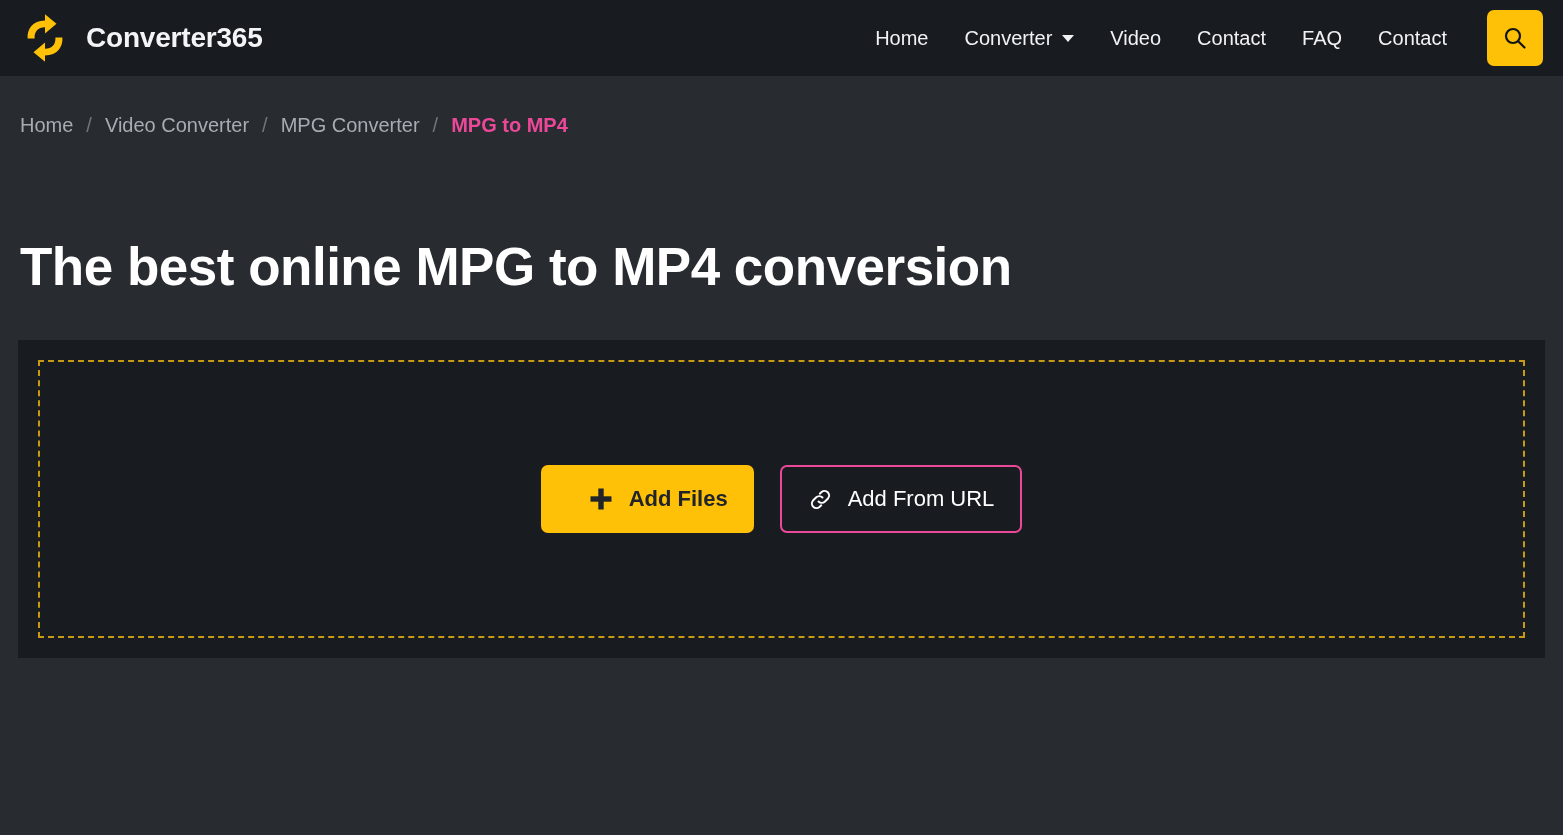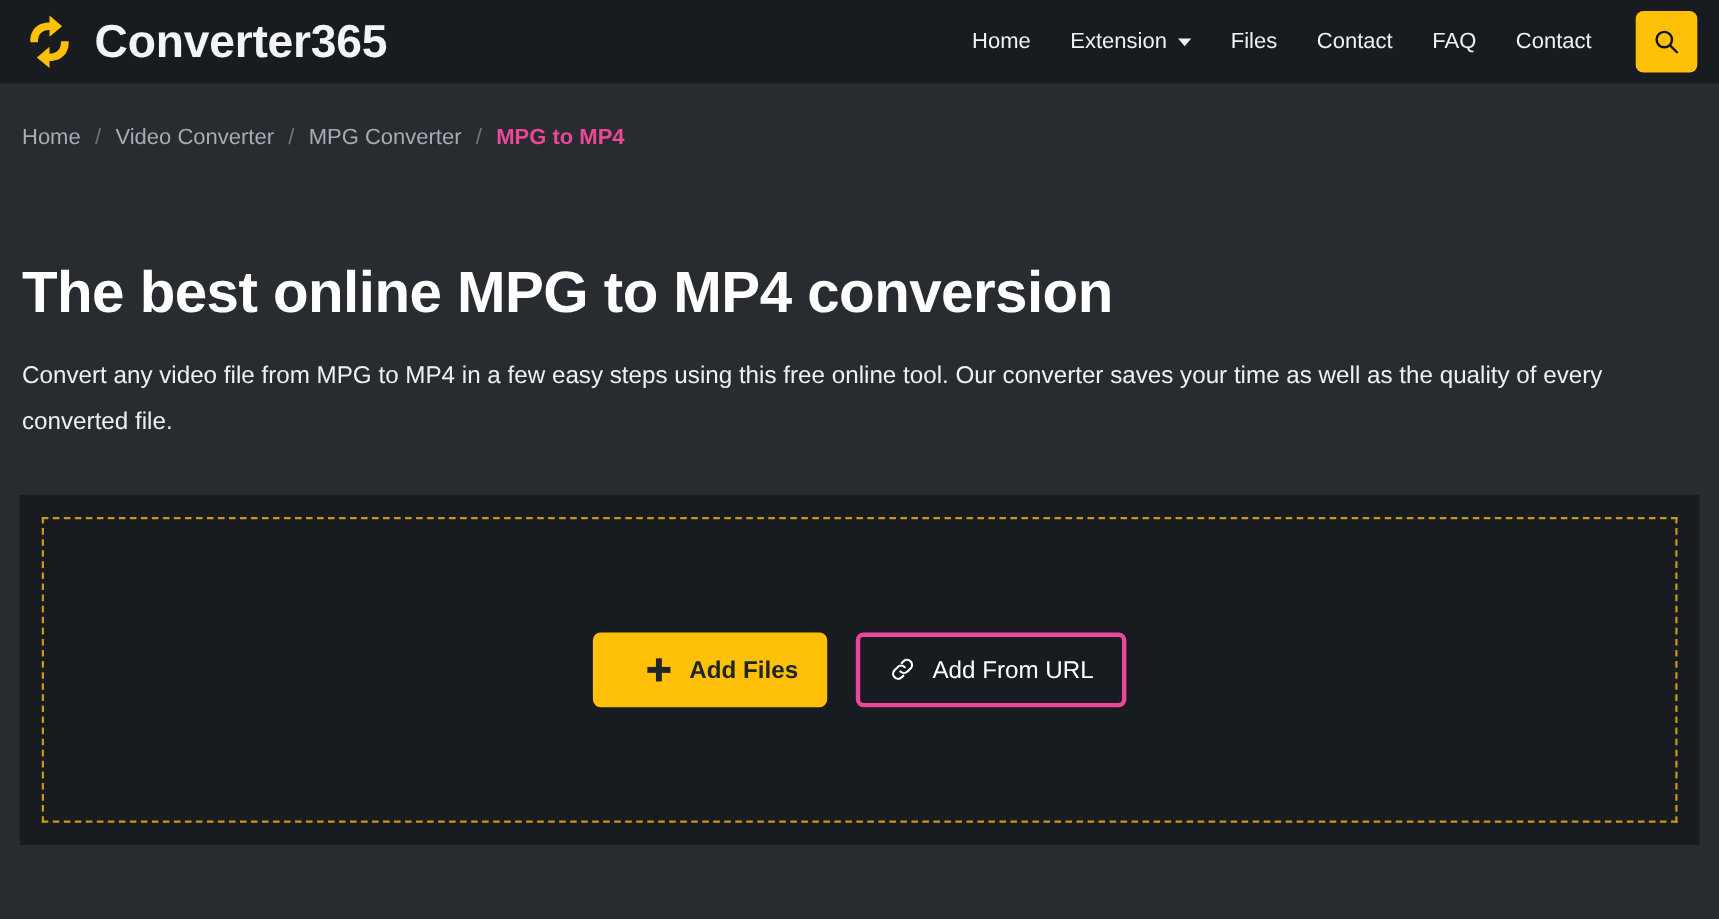--- a/index.html
+++ b/index.html
@@ -15,21 +15,21 @@
     height: 76px;
     background: #181b1f;
     display: flex;
     align-items: center;
     padding: 0 20px 0 18px;
   }
   .brand { display: flex; align-items: center; gap: 14px; text-decoration: none; }
   .brand-icon { width: 54px; height: 54px; display: block; flex: none; }
   .brand-name {
     color: #f2f4f6;
-    font-size: 42px;
+    font-size: 28px;
     font-weight: bold;
     letter-spacing: -0.2px;
     white-space: nowrap;
   }
   .main-nav {
     margin-left: auto;
     display: flex;
     align-items: center;
     gap: 0px;
   }
@@ -119,21 +119,21 @@
     cursor: pointer;
     border: none;
     white-space: nowrap;
     font-family: "Liberation Sans", sans-serif;
   }
   .btn-add-files { background: #ffc107; color: #212529; min-width: 197px; padding-left: 47px; }
   .btn-extension { background: #28a745; color: #ffffff; min-width: 247px; font-weight: normal; }
   .btn-url {
     background: #181b1f;
     color: #ffffff;
-    border: 4px solid #ec4899;
+    border: 2px solid #ec4899;
     min-width: 238px;
     font-weight: normal;
     justify-content: space-between;
   }
   .ico { display: block; flex: none; }
 </style>
 </head>
 <body>
 
 <header class="site-header">
@@ -146,25 +146,25 @@
       </svg>
     </span>
     <span class="brand-name">Converter365</span>
   </a>
 
   <nav class="main-nav">
     <a class="nav-link" href="#">
       <span>Home</span>
     </a>
     <a class="nav-link" href="#">
-      <span>Extension</span>
+      <span>Converter</span>
       <span class="caret"></span>
     </a>
     <a class="nav-link" href="#">
-      <span>Files</span>
+      <span>Video</span>
     </a>
     <a class="nav-link" href="#">
       <span>Contact</span>
     </a>
     <a class="nav-link" href="#">
       <span>FAQ</span>
     </a>
     <a class="nav-link" href="#">
       <span>Contact</span>
     </a>
@@ -185,21 +185,20 @@
   <span class="crumb-sep">/</span>
   <a class="crumb" href="#">Video Converter</a>
   <span class="crumb-sep">/</span>
   <a class="crumb" href="#">MPG Converter</a>
   <span class="crumb-sep">/</span>
   <span class="crumb current">MPG to MP4</span>
 </nav>
 
 <section class="hero">
   <h1 class="hero-title">The best online MPG to MP4 conversion</h1>
-  <p class="hero-sub">Convert any video file from MPG to MP4 in a few easy steps using this free online tool. Our converter saves your time as well as the quality of every converted file.</p>
 </section>
 
 <section class="upload-panel">
   <div class="dropzone">
 
     <button class="btn btn-add-files">
       <span>
         <svg class="ico" width="26" height="26" viewBox="0 0 26 26" aria-hidden="true">
           <rect x="10.3" y="2.5" width="5.4" height="21" fill="#212529"></rect>
           <rect x="2.5" y="10.3" width="21" height="5.4" fill="#212529"></rect>

